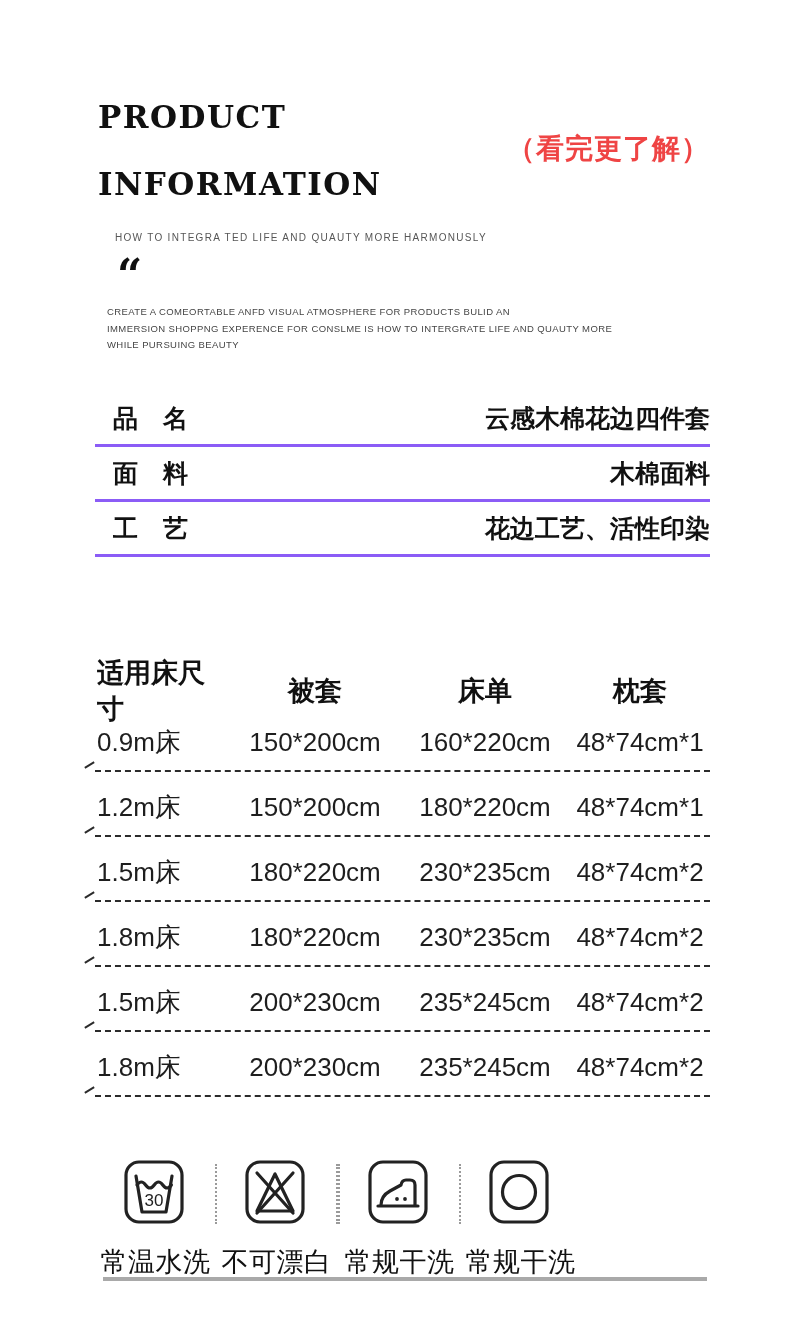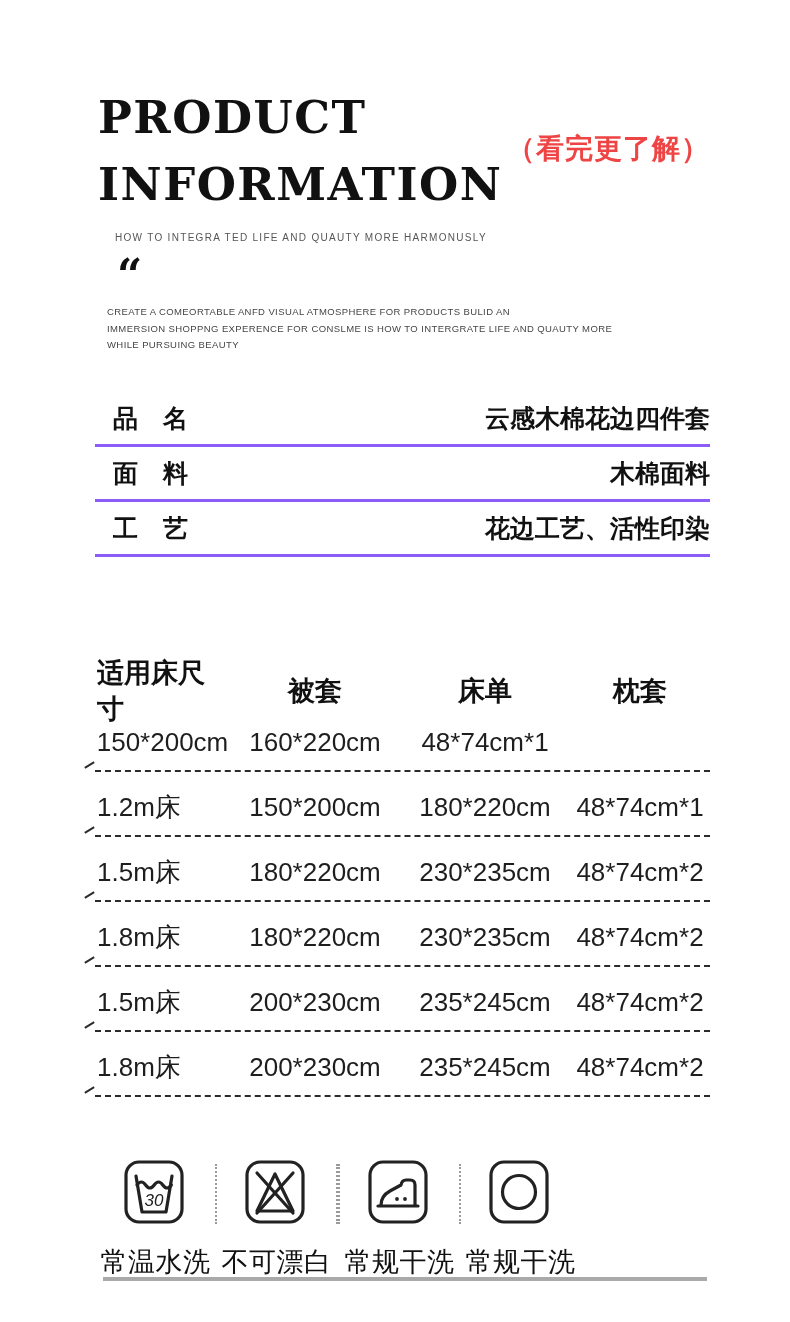--- a/index.html
+++ b/index.html
@@ -11,21 +11,21 @@
     background: #ffffff;
     font-family: "Liberation Sans", "DejaVu Sans", sans-serif;
     color: #1a1a1a;
     overflow: hidden;
   }
 
   
   .title-block {
     position: absolute; left: 98px; top: 84px;
     font-family: "DejaVu Serif", "Liberation Serif", serif;
-    font-weight: 700; font-size: 45px; line-height: 67px;
+    font-weight: 700; font-size: 31px; line-height: 67px;
     letter-spacing: 1.5px; color: #111;
   }
   .side-note {
     position: absolute; left: 507px; top: 130px;
     font-family: "DejaVu Serif", "Liberation Serif", serif;
     font-weight: 700; font-size: 28px; color: #ef4444; letter-spacing: 1px;
     white-space: nowrap;
     text-align: center;
   }
   .subtitle {
@@ -74,21 +74,21 @@
   .cell-left { text-align: left; padding-left: 2px; }
   .cell-center { text-align: center; }
 
   
   .care-row {
     position: absolute; left: 96px; top: 1160px; width: 615px;
     display: flex; align-items: flex-start;
   }
   .care-cell { width: 119px; display: flex; flex-direction: column; align-items: center; }
   .care-sep { width: 2px; border-left: 2px dotted #9a9a9a; height: 60px; margin-top: 4px; }
-  .care-icon-box { width: 64px; height: 64px; font-style: italic; }
+  .care-icon-box { width: 64px; height: 64px; }
   .care-label {
     margin-top: 20px; font-size: 27px; font-weight: 500;
     color: #111; letter-spacing: 0.5px; white-space: nowrap;
   }
   .care-icon-box svg { display: block; }
   .icon-stroke { stroke: #222; stroke-width: 3.2; fill: none; stroke-linecap: round; stroke-linejoin: round; }
   .icon-text { font-family: "Liberation Sans", sans-serif; font-size: 17px; font-weight: 500; fill: #222; }
 
   
   .footer-bar {
@@ -131,20 +131,21 @@
 
   <div class="size-table">
     <div class="size-grid-row size-head">
       <div class="cell-left">适用床尺寸</div>
       <div class="cell-center">被套</div>
       <div class="cell-center">床单</div>
       <div class="cell-center">枕套</div>
     </div>
 
     <div class="size-grid-row size-row">
+      <div class="cell-left">0.9m床</div>
       <div class="cell-center">150*200cm</div>
       <div class="cell-center">160*220cm</div>
       <div class="cell-center">48*74cm*1</div>
     </div>
     <div class="size-grid-row size-row">
       <div class="cell-left">1.2m床</div>
       <div class="cell-center">150*200cm</div>
       <div class="cell-center">180*220cm</div>
       <div class="cell-center">48*74cm*1</div>
     </div>

